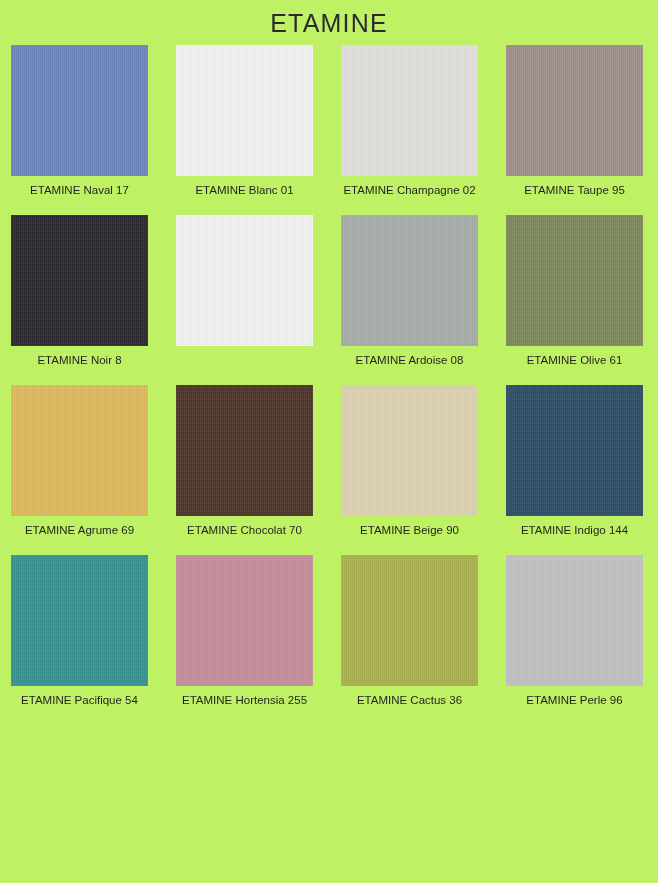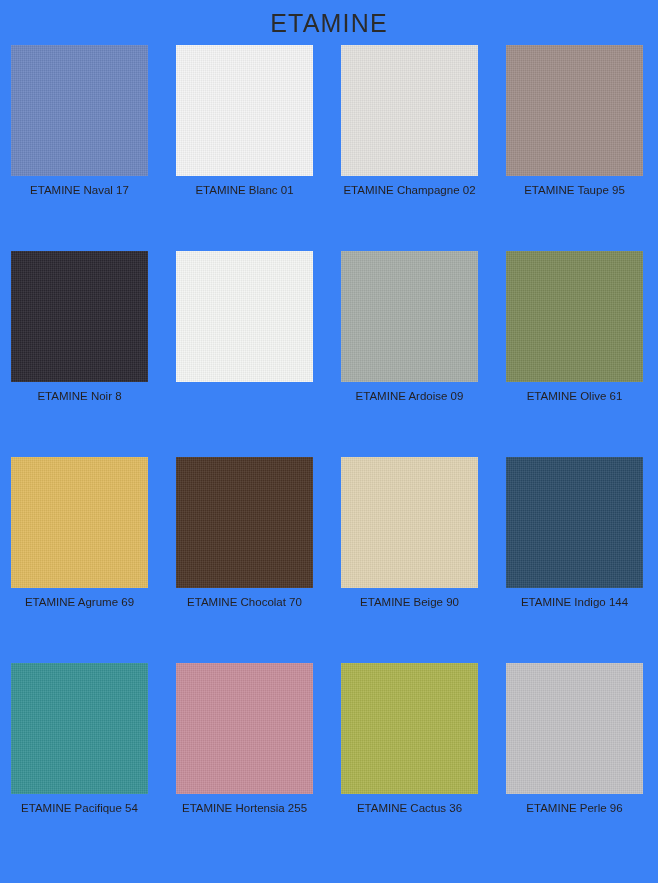--- a/index.html
+++ b/index.html
@@ -12,21 +12,21 @@
     width: 658px;
     height: 883px;
     font-family: "Liberation Sans", sans-serif;
     color: #231f20;
     overflow: hidden;
   }
   .page {
     width: 658px;
     height: 883px;
     position: relative;
-    background: #3b82f6;
+    background: #bef264;
     box-sizing: border-box;
   }
   .catalog-title {
     text-align: center;
     font-size: 25px;
     font-weight: 400;
     letter-spacing: 1.2px;
     color: #2b2b2b;
     margin: 0;
     padding-top: 6px;
@@ -36,21 +36,21 @@
     display: grid;
     grid-template-columns: repeat(4, 137px);
     column-gap: 28px;
     row-gap: 0px;
     padding-left: 11px;
     padding-top: 5px;
     box-sizing: border-box;
   }
   .swatch-cell {
     width: 137px;
-    height: 206px;
+    height: 170px;
     position: relative;
     box-sizing: border-box;
   }
   .swatch-chip {
     width: 137px;
     height: 131px;
     display: block;
     position: relative;
     overflow: hidden;
     background-repeat: repeat;
@@ -104,21 +104,21 @@
       </div>
       <div class="swatch-cell">
         <div class="swatch-chip" style="background-color: rgb(43, 40, 48);"></div>
         <span class="swatch-label">ETAMINE Noir 8</span>
       </div>
       <div class="swatch-cell">
         <div class="swatch-chip" style="background-color: rgb(244, 245, 243);"></div>
       </div>
       <div class="swatch-cell">
         <div class="swatch-chip" style="background-color: rgb(167, 174, 168);"></div>
-        <span class="swatch-label">ETAMINE Ardoise 09</span>
+        <span class="swatch-label">ETAMINE Ardoise 08</span>
       </div>
       <div class="swatch-cell">
         <div class="swatch-chip" style="background-color: rgb(125, 138, 90);"></div>
         <span class="swatch-label">ETAMINE Olive 61</span>
       </div>
       <div class="swatch-cell">
         <div class="swatch-chip" style="background-color: rgb(223, 186, 95);"></div>
         <span class="swatch-label">ETAMINE Agrume 69</span>
       </div>
       <div class="swatch-cell">

